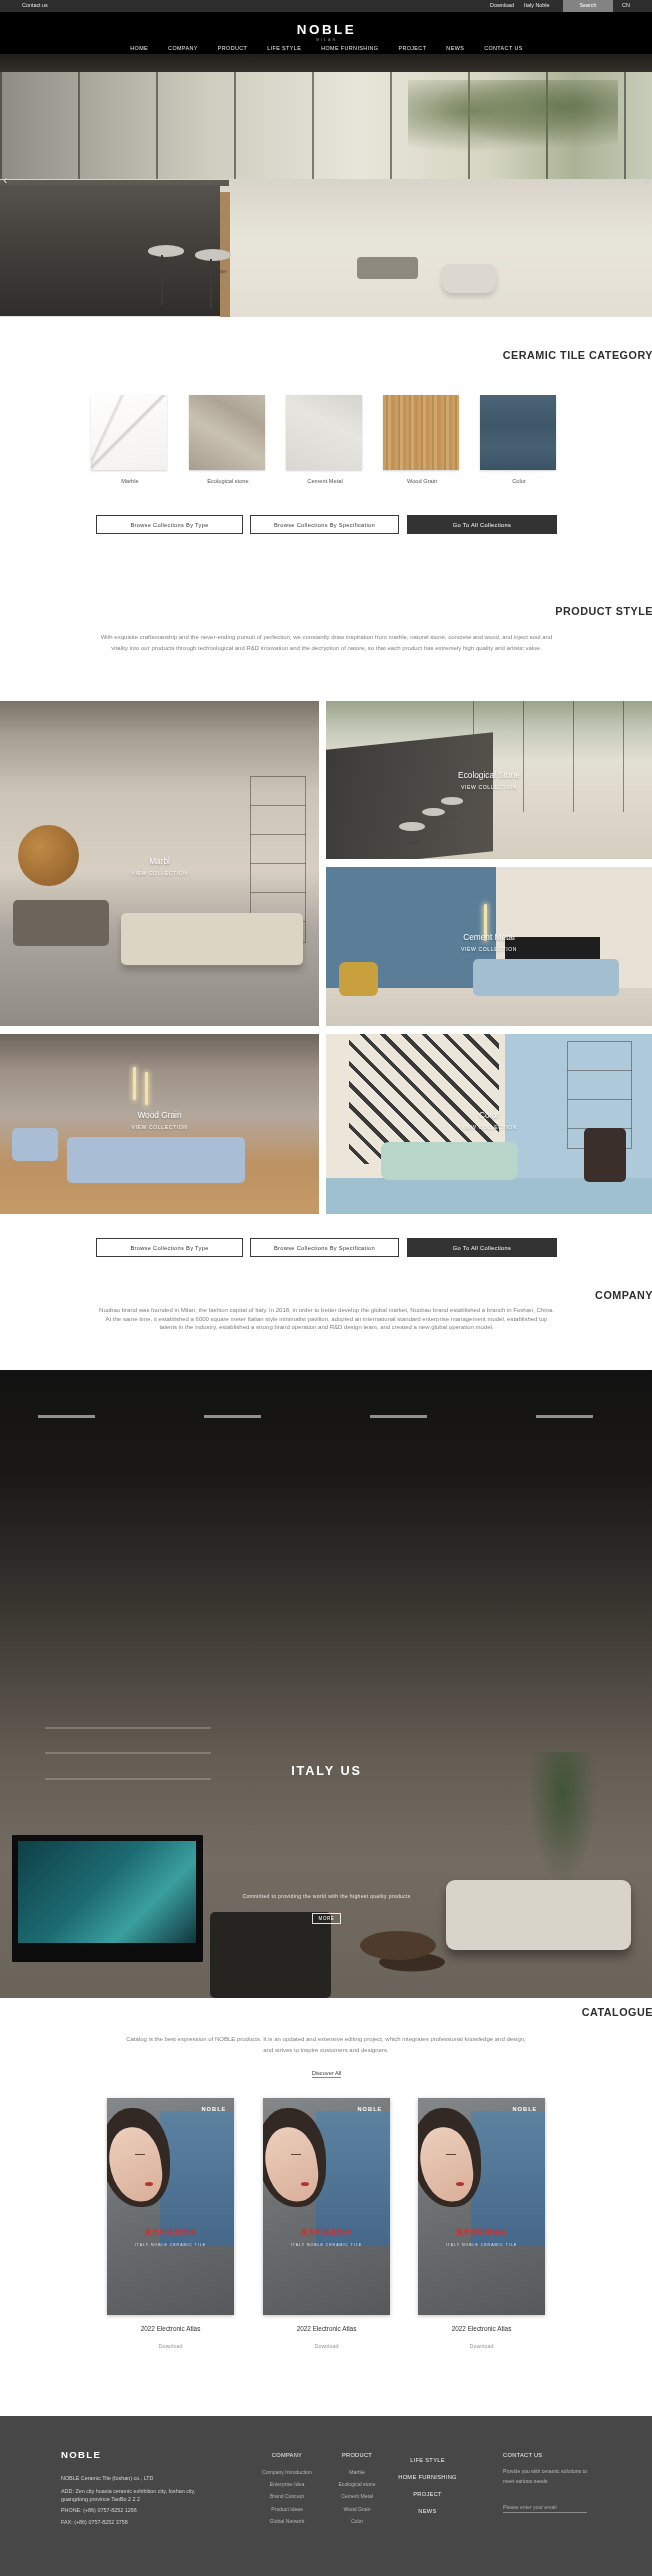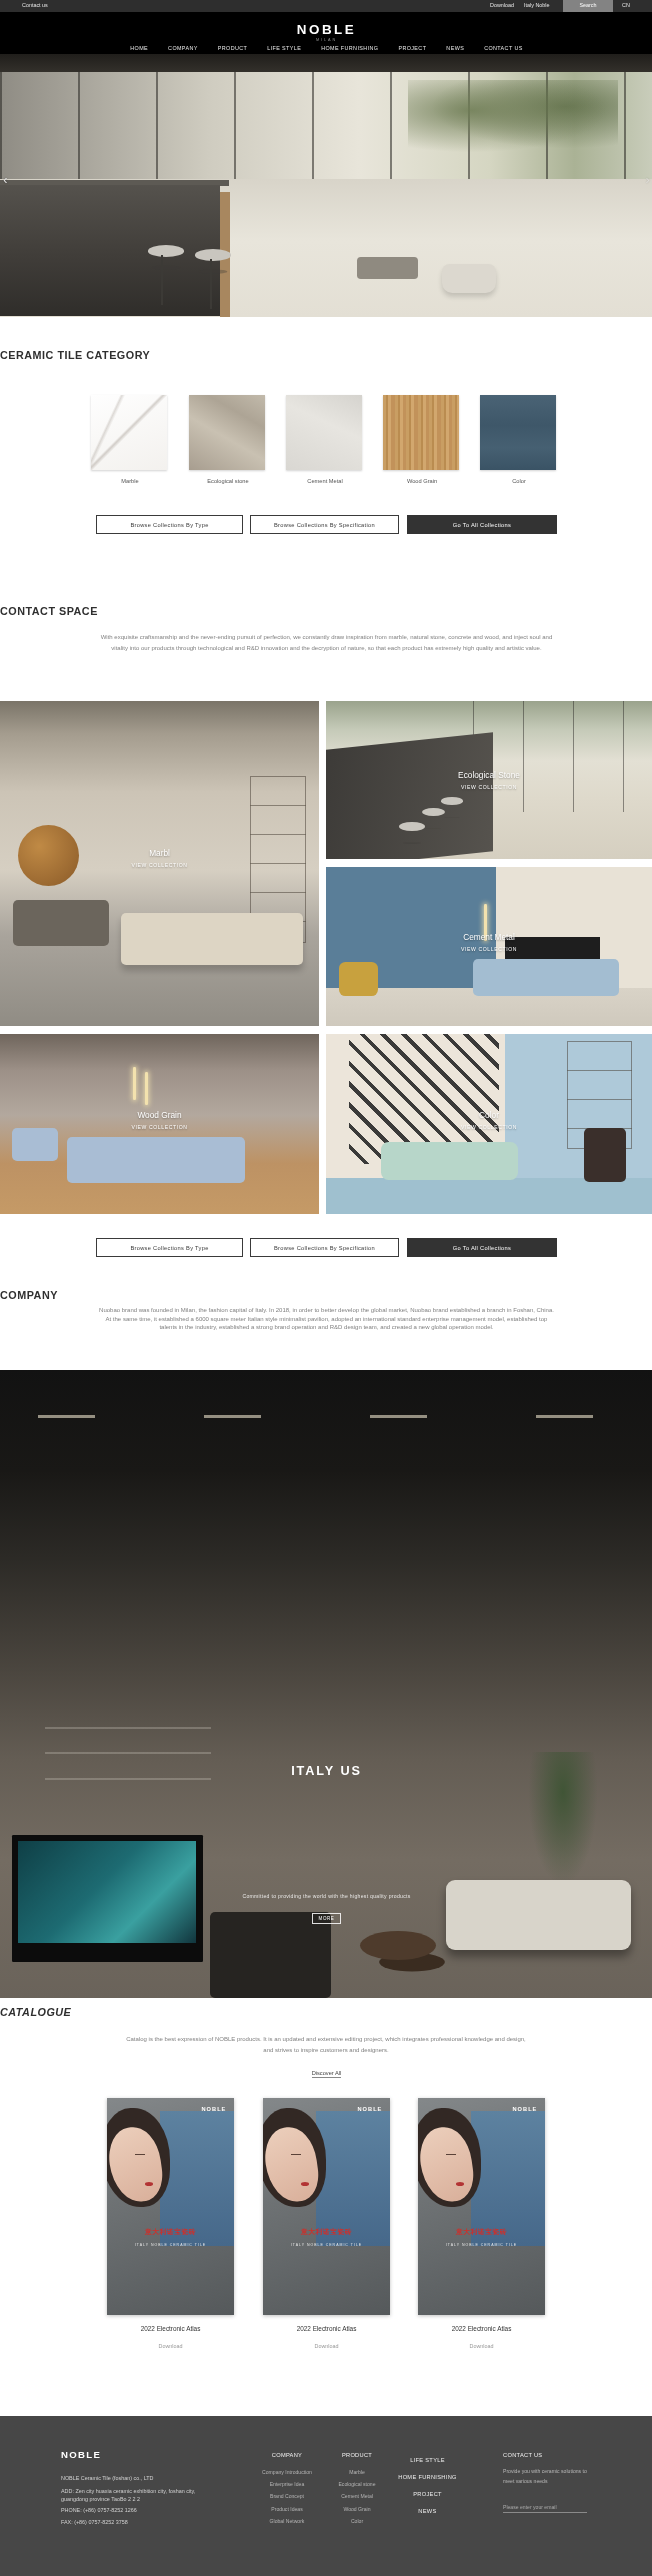--- a/index.html
+++ b/index.html
@@ -40,21 +40,21 @@
     background:linear-gradient(180deg,#55524d 0%,#403d39 55%,#2f2d2a 100%); }
   .hero-island-top { position:absolute; top:126px; left:0; width:229px; height:6.4px; background:#5d5a54; }
   .hero-wood { position:absolute; top:138px; left:220px; width:10.2px; height:125px; background:#a8875f; }
   .stool { position:absolute; width:36px; height:11.5px; background:#c9c6bf; border-radius:50%; box-shadow:0 16.6px 0 -3.8px rgba(60,58,54,.35); }
   .stool-leg { position:absolute; width:1.9px; height:50px; background:#3c3a36; }
   .hero-pouf { position:absolute; top:210px; left:442px; width:54px; height:29px; background:#dcd8cf; border-radius:7.6px 7.6px 10.2px 10.2px; box-shadow:0 3.8px 5.1px rgba(0,0,0,.15); }
   .hero-bench { position:absolute; top:203px; left:357px; width:61px; height:21.7px; background:#8f8a80; border-radius:3.8px; }
   .hero-arrow { position:absolute; top:120px; color:#e3e3e3; font-size:12.7px; line-height:12.7px; text-shadow:0 0 1.9px rgba(0,0,0,.4); cursor:pointer; }
 
   
-  .sec-title { position:absolute; width:100%; text-align:left; color:#2f2f2f; font-size:10.8px; font-weight:bold; letter-spacing:0.5px; }
+  .sec-title { position:absolute; width:100%; text-align:right; color:#2f2f2f; font-size:10.8px; font-weight:bold; letter-spacing:0.5px; }
   .sec-para { position:absolute; left:96px; width:461px; text-align:center; color:#818181; font-size:6px; line-height:10.8px; }
   .btnrow { position:absolute; left:96px; width:461px; height:19px; }
   .btn { position:absolute; top:0; height:19px; line-height:18px; text-align:center; font-size:5.7px; letter-spacing:0.3px; border:0.6px solid #3a3a3a; background:#fff; color:#3a3a3a; cursor:pointer; }
   .btn.dark { background:#333333; color:#fff; border-color:#333333; }
   .b1 { left:0; width:147px; } .b2 { left:154px; width:149px; } .b3 { left:311px; width:150px; }
 
   
   .tile { position:absolute; top:395px; width:76px; height:75px; cursor:pointer; box-shadow:0 0.6px 1.9px rgba(0,0,0,.18); }
   .tile-label { position:absolute; top:478px; width:98px; text-align:center; font-size:5.7px; color:#555; }
   .t-marble { background:
@@ -206,29 +206,29 @@
   <div class="tile-label" style="left:276px;">Cement Metal</div>
   <div class="tile-label" style="left:373px;">Wood Grain</div>
   <div class="tile-label" style="left:470px;">Color</div>
 
   <div class="btnrow" style="top:515px;">
     <div class="btn b1">Browse Collections By Type</div>
     <div class="btn b2">Browse Collections By Specification</div>
     <div class="btn dark b3">Go To All Collections</div>
   </div>
 
-  <div class="sec-title" style="top:605px;">CONTACT SPACE</div>
+  <div class="sec-title" style="top:605px;">PRODUCT STYLE</div>
   <div class="sec-para" style="top:632px;">With exquisite craftsmanship and the never-ending pursuit of perfection, we constantly draw inspiration from marble, natural stone, concrete and wood, and inject soul and vitality into our products through technological and R&amp;D innovation and the decryption of nature, so that each product has extremely high quality and artistic value.</div>
 
   <div class="space sp-marble">
     <div class="art-circle"></div>
     <div class="shelf-frame" style="left:250px; top:75px; width:56px; height:167px;"></div>
     <div class="sofa" style="left:12.7px; top:199px; width:96px; height:46px; background:#6b655c;"></div>
     <div class="sofa" style="left:121px; top:212px; width:182px; height:52px; background:#ddd5c4; box-shadow:0 5.1px 6.4px rgba(0,0,0,.18);"></div>
-    <div class="space-label" style="top:147px;">
+    <div class="space-label" style="top:155px;">
       <span class="nm">Marbl</span>
       <span class="vc">VIEW COLLECTION</span>
     </div>
   </div>
 
   <div class="space sp-eco">
     <div class="mullions"></div>
     <div class="counter-dark"></div>
     <div class="stool" style="top:96px; left:115px; width:21.7px; height:7.6px;"></div>
     <div class="stool" style="top:107px; left:96px; width:23px; height:8.3px;"></div>
@@ -291,21 +291,21 @@
       <div class="about-tv-screen"></div>
     </div>
     <div class="about-sofa"></div>
     <div class="about-chair"></div>
     <div class="about-table"></div>
     <div class="about-title">ITALY US</div>
     <div class="about-tag">Committed to providing the world with the highest quality products</div>
     <div class="about-btn">MORE</div>
   </div>
 
-  <div class="sec-title" style="top:2006px;font-style:italic;">CATALOGUE</div>
+  <div class="sec-title" style="top:2006px;">CATALOGUE</div>
   <div class="sec-para" style="top:2034px; left:122px; width:408px;">Catalog is the best expression of NOBLE products. It is an updated and extensive editing project, which integrates professional knowledge and design, and strives to inspire customers and designers.</div>
   <div class="discover">
     <span>Discover All</span>
   </div>
 
   <div class="cover" style="left:107px;">
     <div class="cv-blue"></div>
     <div class="cv-hair"></div>
     <div class="cv-face"></div>
     <div class="cv-eye"></div>

